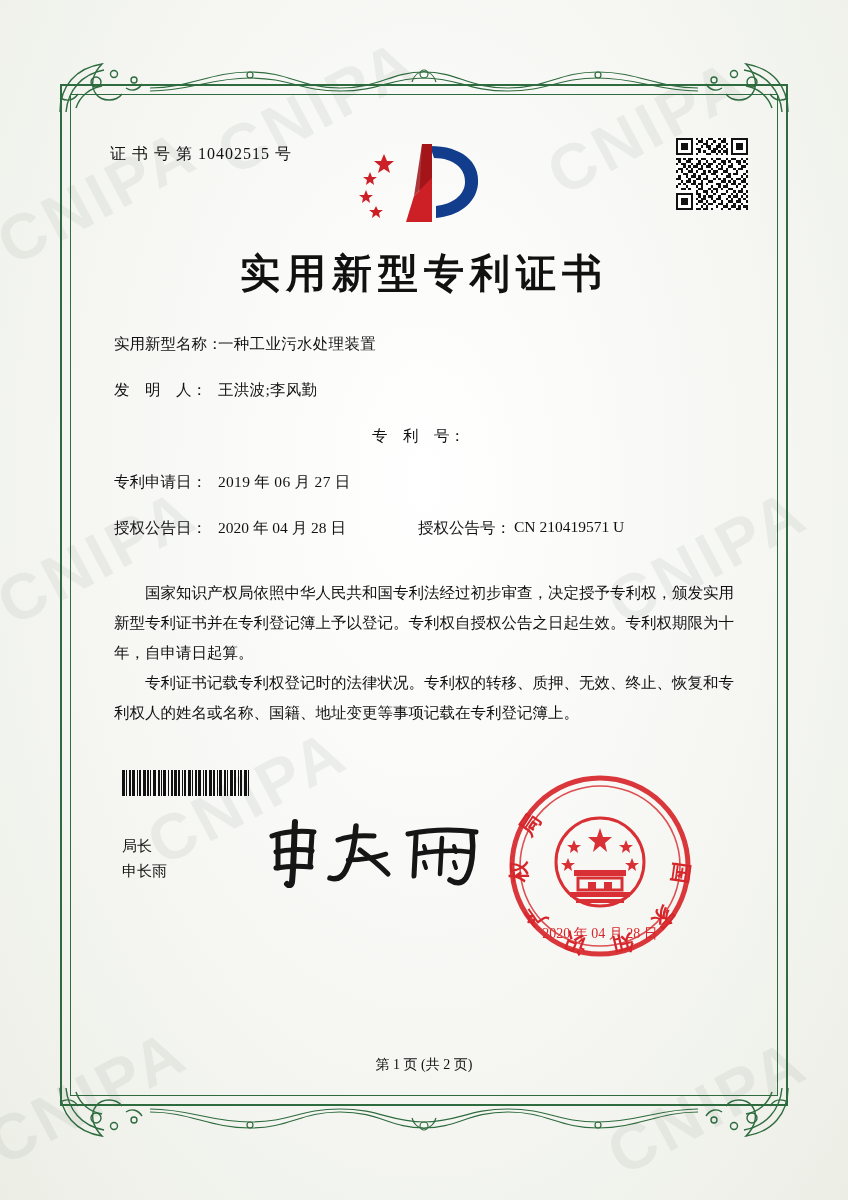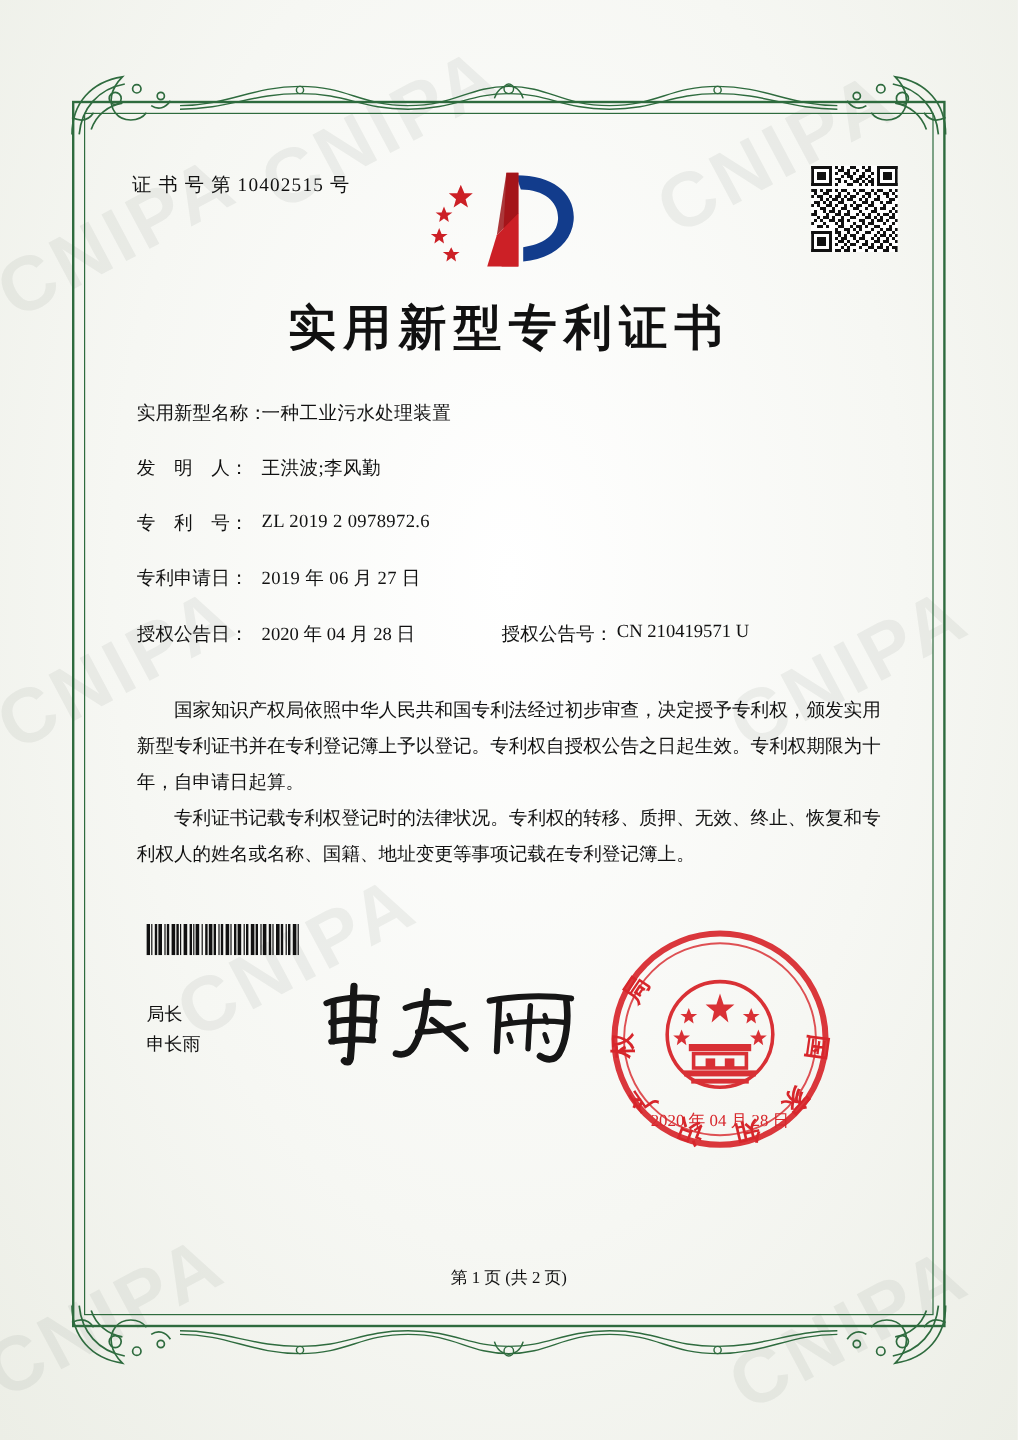--- a/index.html
+++ b/index.html
@@ -491,21 +491,20 @@
       <div class="field">
         <span class="lbl">实用新型名称：</span>
         <span class="val">一种工业污水处理装置</span>
       </div>
       <div class="field">
         <span class="lbl">发　明　人：</span>
         <span class="val">王洪波;李风勤</span>
       </div>
       <div class="field">
         <span class="lbl">专　利　号：</span>
-        <span class="val">ZL 2019 2 0978972.6</span>
       </div>
       <div class="field">
         <span class="lbl">专利申请日：</span>
         <span class="val">2019 年 06 月 27 日</span>
       </div>
       <div class="row-dual">
         <span class="lbl">授权公告日：</span>
         <span class="v1">2020 年 04 月 28 日</span>
         <span class="lbl2">授权公告号：</span>
         <span>CN 210419571 U</span>

